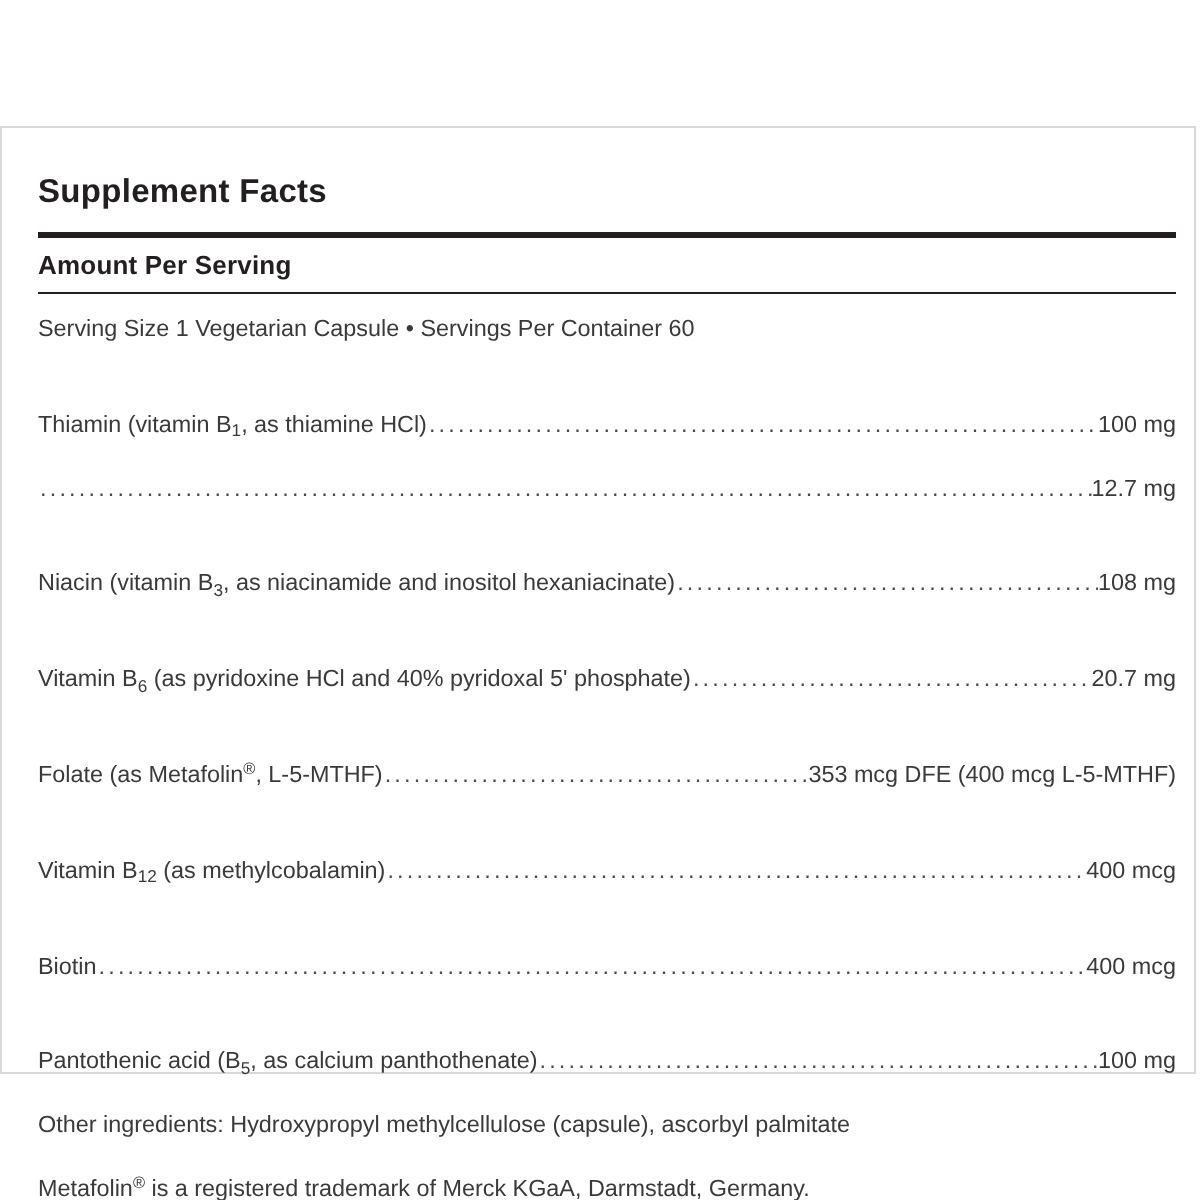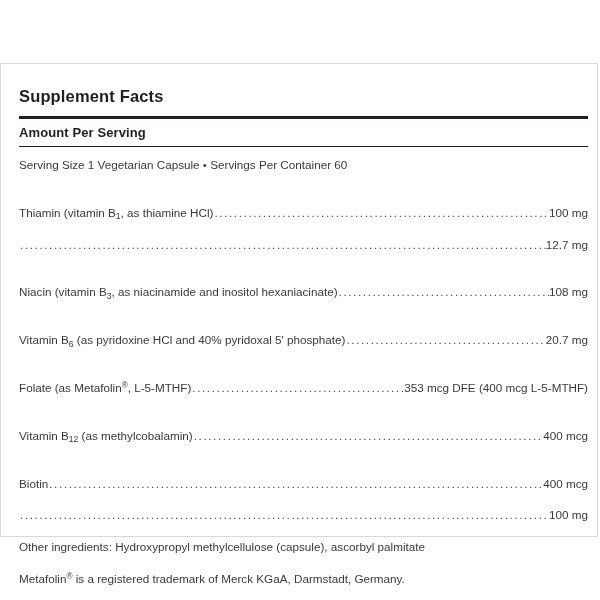--- a/index.html
+++ b/index.html
@@ -155,20 +155,21 @@
         <span class="val">400 mcg</span>
       </div>
 
       <div class="row">
         <span class="name">Biotin</span>
         <span class="dots">........................................................................................................................................................................................................</span>
         <span class="val">400 mcg</span>
       </div>
 
       <div class="row">
+        <span class="name">Pantothenic acid (B<sub>5</sub>, as calcium panthothenate)</span>
         <span class="dots">........................................................................................................................................................................................................</span>
         <span class="val">100 mg</span>
       </div>
 
       <div class="plain">Other ingredients: Hydroxypropyl methylcellulose (capsule), ascorbyl palmitate</div>
 
       <div class="plain">Metafolin<sup>®</sup> is a registered trademark of Merck KGaA, Darmstadt, Germany.</div>
 
 
     </div>

